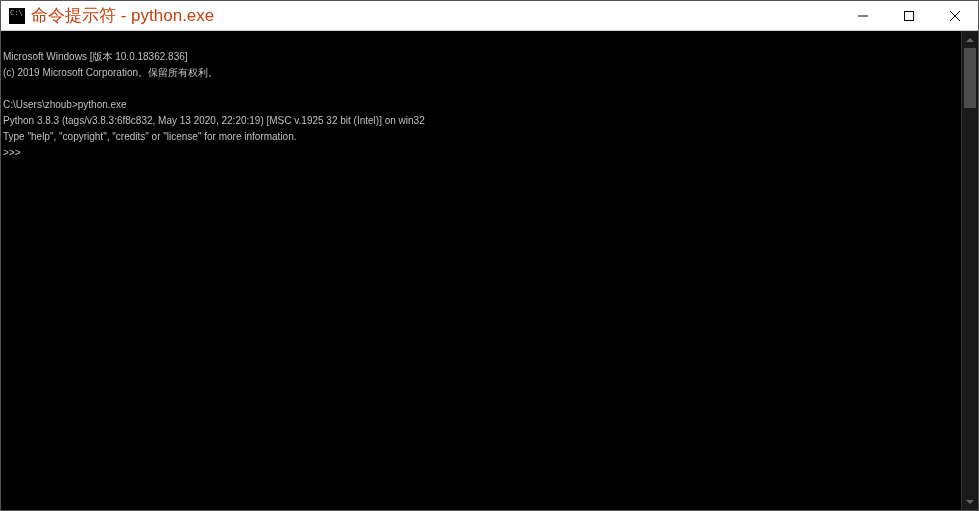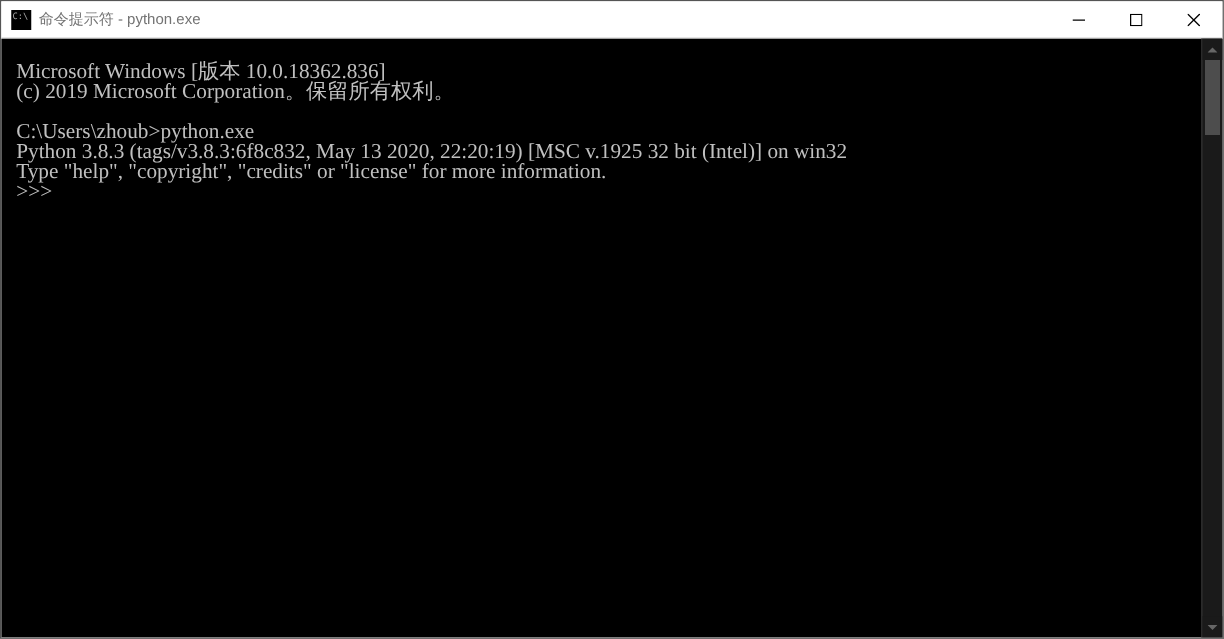--- a/index.html
+++ b/index.html
@@ -34,22 +34,22 @@
     }
     .titlebar-icon::before {
       content: "C:\\";
       font-size: 7px;
       color: #aaa;
       position: absolute;
       top: 1px;
       left: 1px;
     }
     .titlebar-title {
-      font-size: 12px;
-      color: #737373;
+      font-size: 17px;
+      color: #c2410c;
       flex: 1;
     }
     .titlebar-controls {
       display: flex;
       height: 100%;
     }
     .titlebar-btn {
       width: 46px;
       height: 100%;
       display: flex;
@@ -59,23 +59,23 @@
     }
     .titlebar-btn svg { width: 10px; height: 10px; }
     .console-area {
       position: relative;
       height: calc(100% - 30px);
       background: #000;
       display: flex;
     }
     .console-content {
       flex: 1;
-      padding: 2px 12px;
-      font-family: Liberation Serif, serif;
-      font-size: 17px;
+      padding: 2px 2px;
+      font-family: Liberation Sans, sans-serif;
+      font-size: 10px;
       line-height: 16px;
       color: #c0c0c0;
       white-space: pre;
       overflow: hidden;
     }
     .console-line { white-space: pre; }
     .scrollbar {
       width: 17px;
       background: #1a1a1a;
       position: relative;

